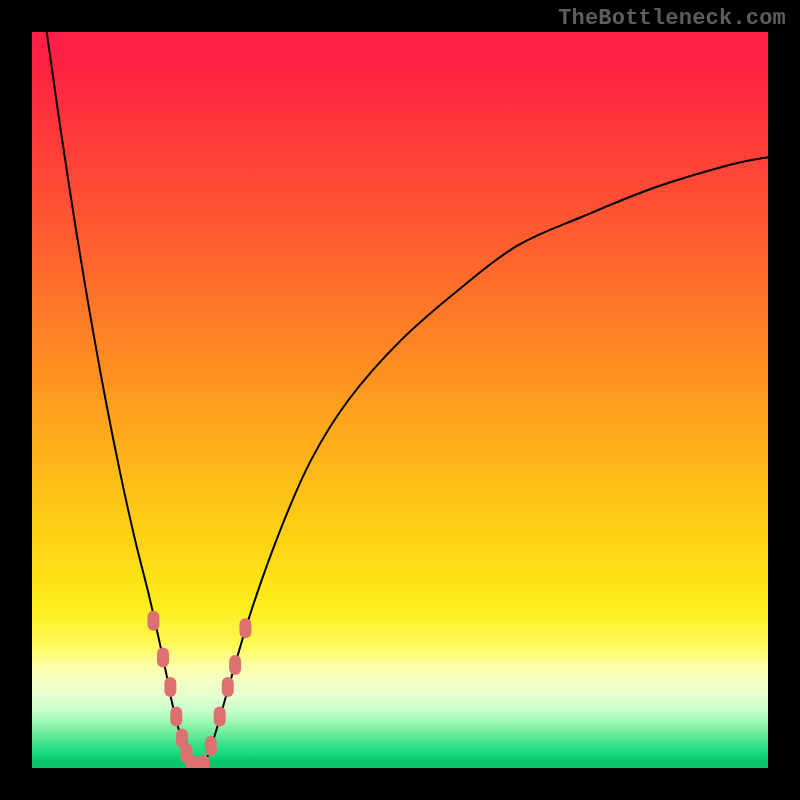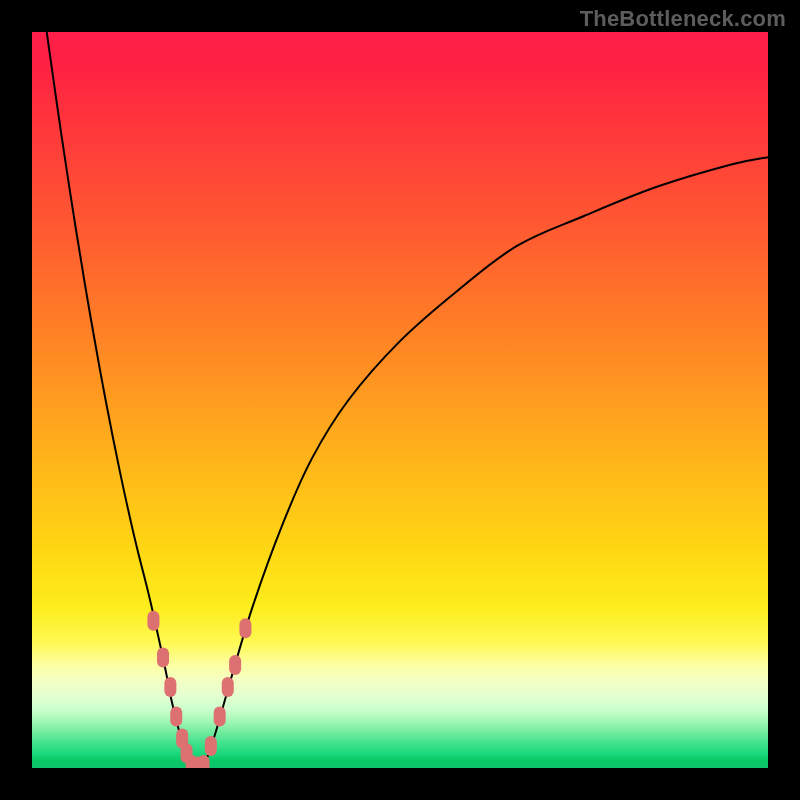--- a/index.html
+++ b/index.html
@@ -56,20 +56,21 @@
   }
   .watermark {
     position: absolute;
     top: 6px;
     right: 14px;
     font-size: 22px;
     font-weight: 600;
     color: #5d5d5d;
     letter-spacing: 0.2px;
     user-select: none;
+    font-family: Liberation Mono, monospace;
   }
   svg.curves {
     position: absolute;
     inset: 0;
     width: 100%;
     height: 100%;
   }
   .curve {
     fill: none;
     stroke: #000;

